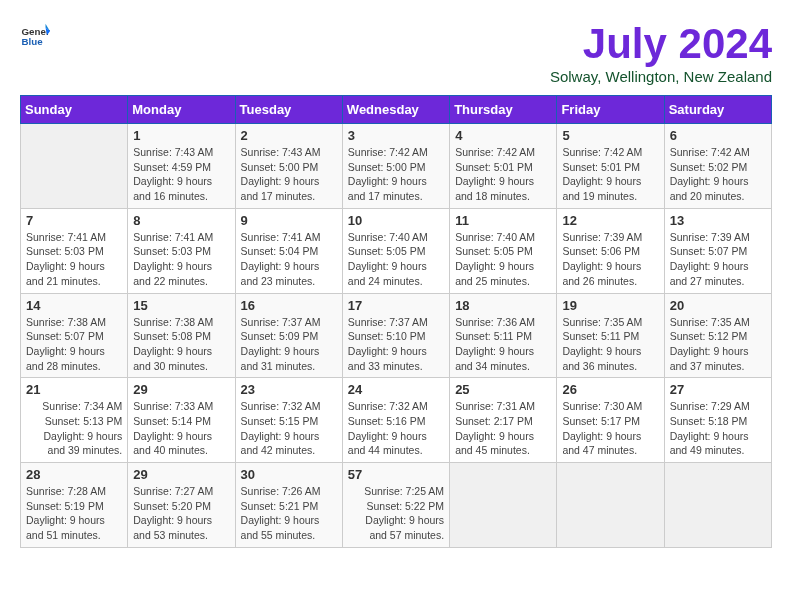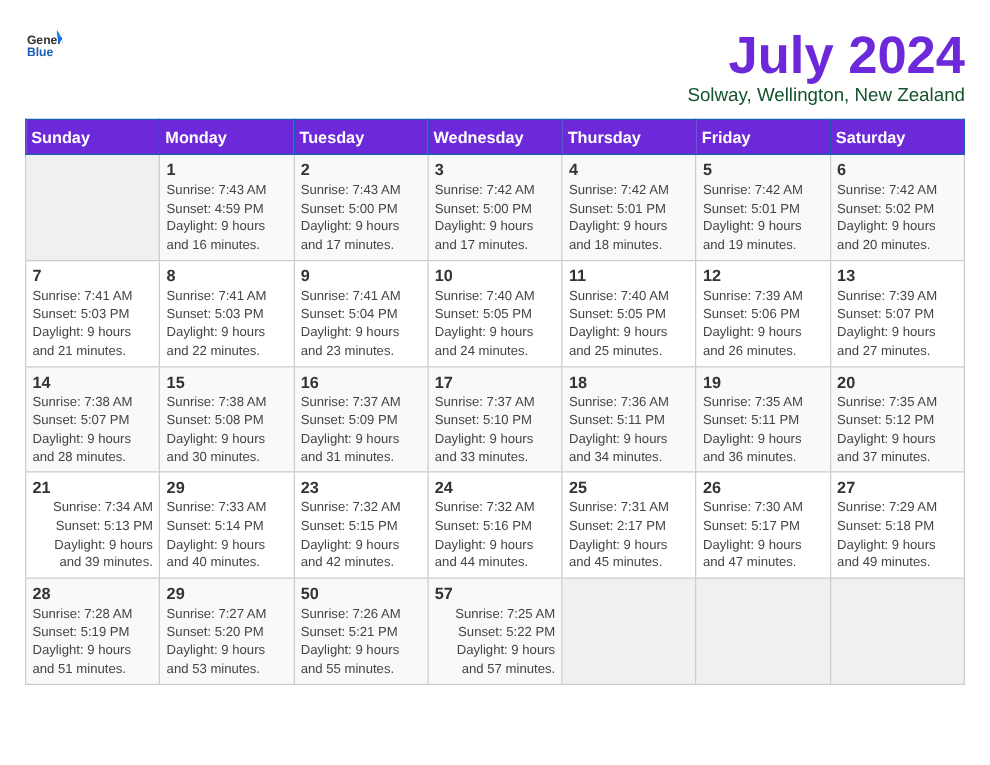--- a/index.html
+++ b/index.html
@@ -318,21 +318,21 @@
 and 51 minutes.</div>
         </td>
         <td>
           <span class="day-number">29</span>
           <div class="day-info" style="white-space: pre-line;">Sunrise: 7:27 AM
 Sunset: 5:20 PM
 Daylight: 9 hours
 and 53 minutes.</div>
         </td>
         <td>
-          <span class="day-number">50</span>
+          <span class="day-number">30</span>
           <div class="day-info" style="white-space: pre-line;">Sunrise: 7:26 AM
 Sunset: 5:21 PM
 Daylight: 9 hours
 and 55 minutes.</div>
         </td>
         <td>
           <span class="day-number">57</span>
           <div class="day-info" style="white-space: pre-line; text-align: right;">Sunrise: 7:25 AM
 Sunset: 5:22 PM
 Daylight: 9 hours

